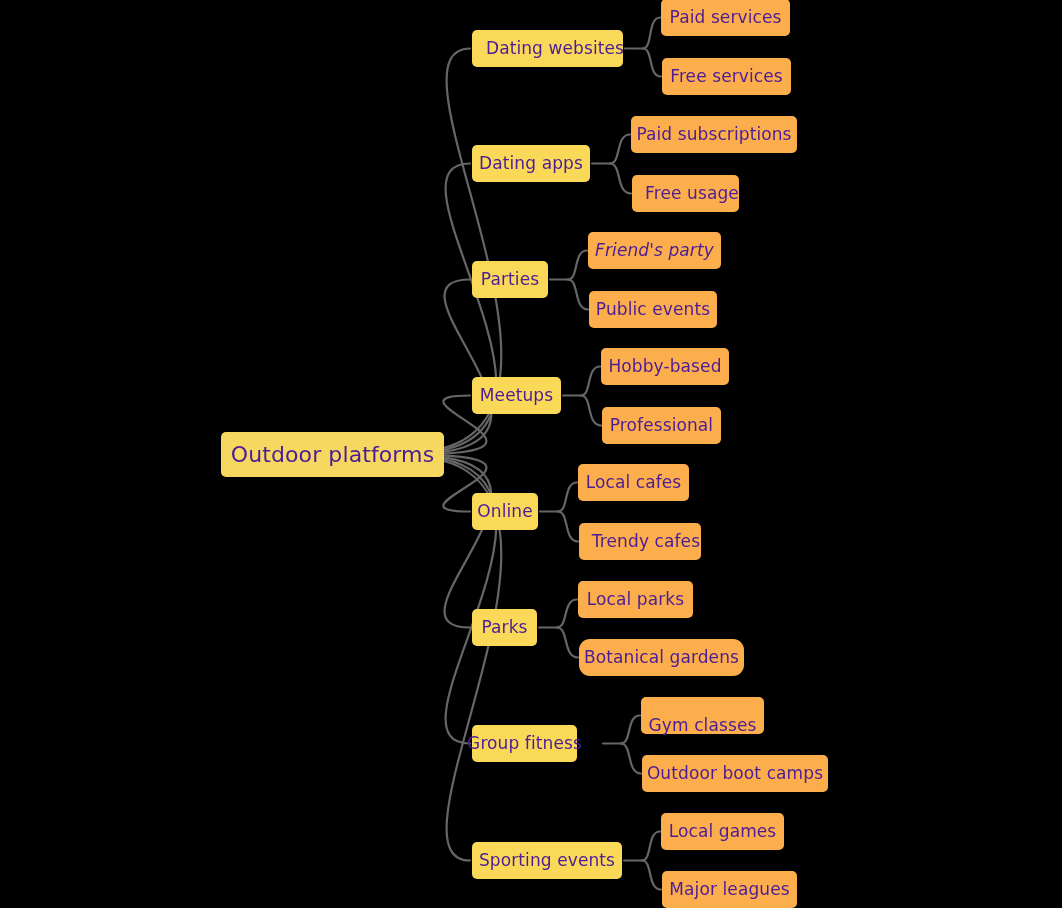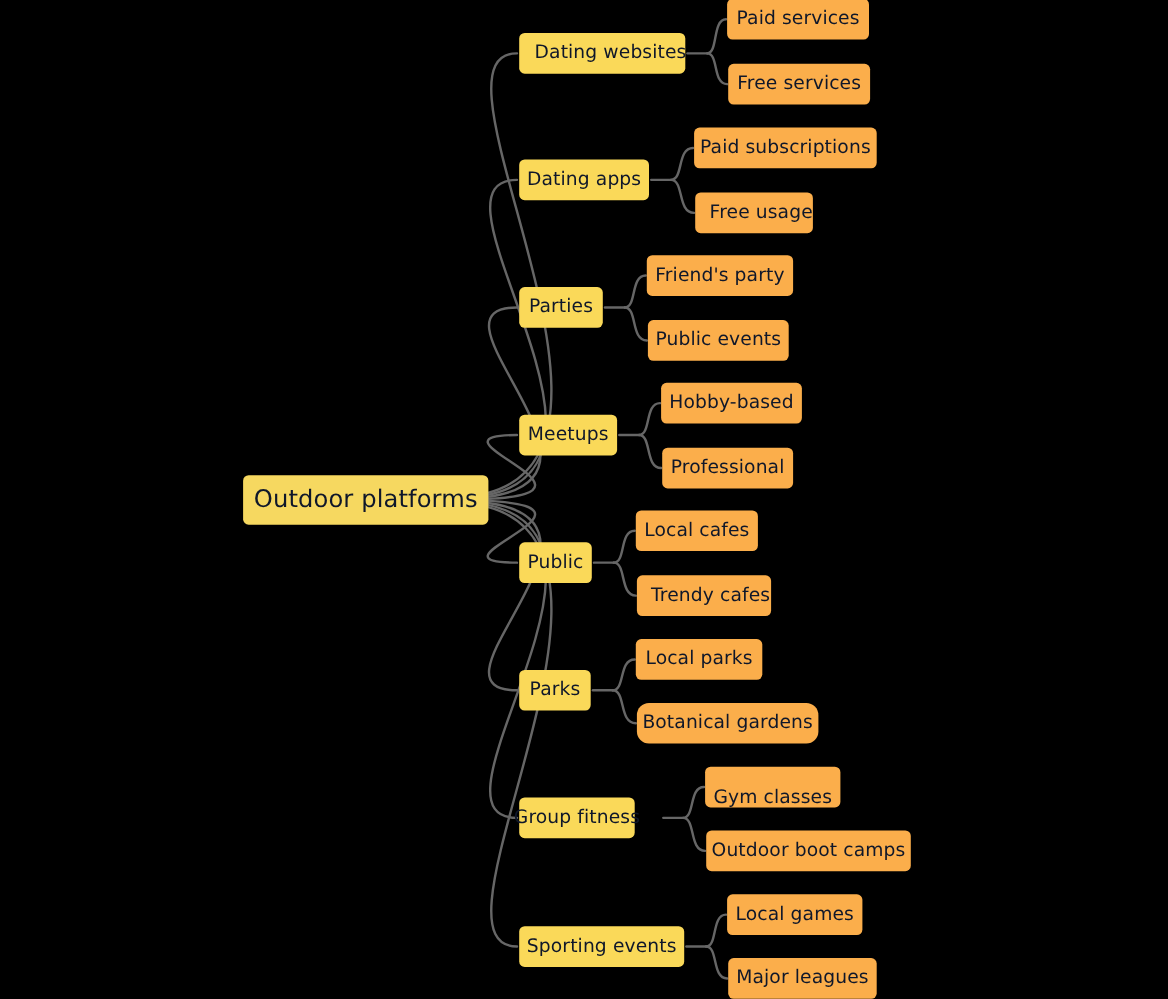--- a/index.html
+++ b/index.html
@@ -28,21 +28,21 @@
     height: 908px;
     pointer-events: none;
   }
   .node {
     position: absolute;
     box-sizing: border-box;
     display: flex;
     align-items: center;
     justify-content: center;
     border-radius: 5px;
-    color: #0f172a;
+    color: #4c1d95;
     white-space: nowrap;
     line-height: 1;
     letter-spacing: 0.1px;
   }
   .node-root {
     background: #F6D860;
     font-size: 22px;
     height: 45px;
   }
   .node-l2 {
@@ -112,37 +112,37 @@
       </div>
       <div class="node node-l3" style="left: 631px; top: 116px; width: 166px; height: 37px;">
         <span>Paid subscriptions</span>
       </div>
       <div class="node node-l3" style="left: 632px; top: 175px; width: 107px; height: 37px; padding-left: 13px;">
         <span>Free usage</span>
       </div>
       <div class="node node-l2" style="left: 472px; top: 261px; width: 76px; height: 37px;">
         <span>Parties</span>
       </div>
-      <div class="node node-l3" style="left: 588px; top: 232px; width: 133px; height: 37px;">
+      <div class="node node-l3" style="left: 588px; top: 232px; width: 133px; height: 37px; font-style: italic;">
         <span>Friend's party</span>
       </div>
       <div class="node node-l3" style="left: 589px; top: 291px; width: 128px; height: 37px;">
         <span>Public events</span>
       </div>
       <div class="node node-l2" style="left: 472px; top: 377px; width: 89px; height: 37px;">
         <span>Meetups</span>
       </div>
       <div class="node node-l3" style="left: 601px; top: 348px; width: 128px; height: 37px;">
         <span>Hobby-based</span>
       </div>
       <div class="node node-l3" style="left: 602px; top: 407px; width: 119px; height: 37px;">
         <span>Professional</span>
       </div>
       <div class="node node-l2" style="left: 472px; top: 493px; width: 66px; height: 37px;">
-        <span>Public</span>
+        <span>Online</span>
       </div>
       <div class="node node-l3" style="left: 578px; top: 464px; width: 111px; height: 37px;">
         <span>Local cafes</span>
       </div>
       <div class="node node-l3" style="left: 579px; top: 523px; width: 122px; height: 37px; padding-left: 12px;">
         <span>Trendy cafes</span>
       </div>
       <div class="node node-l2" style="left: 472px; top: 609px; width: 65px; height: 37px;">
         <span>Parks</span>
       </div>

